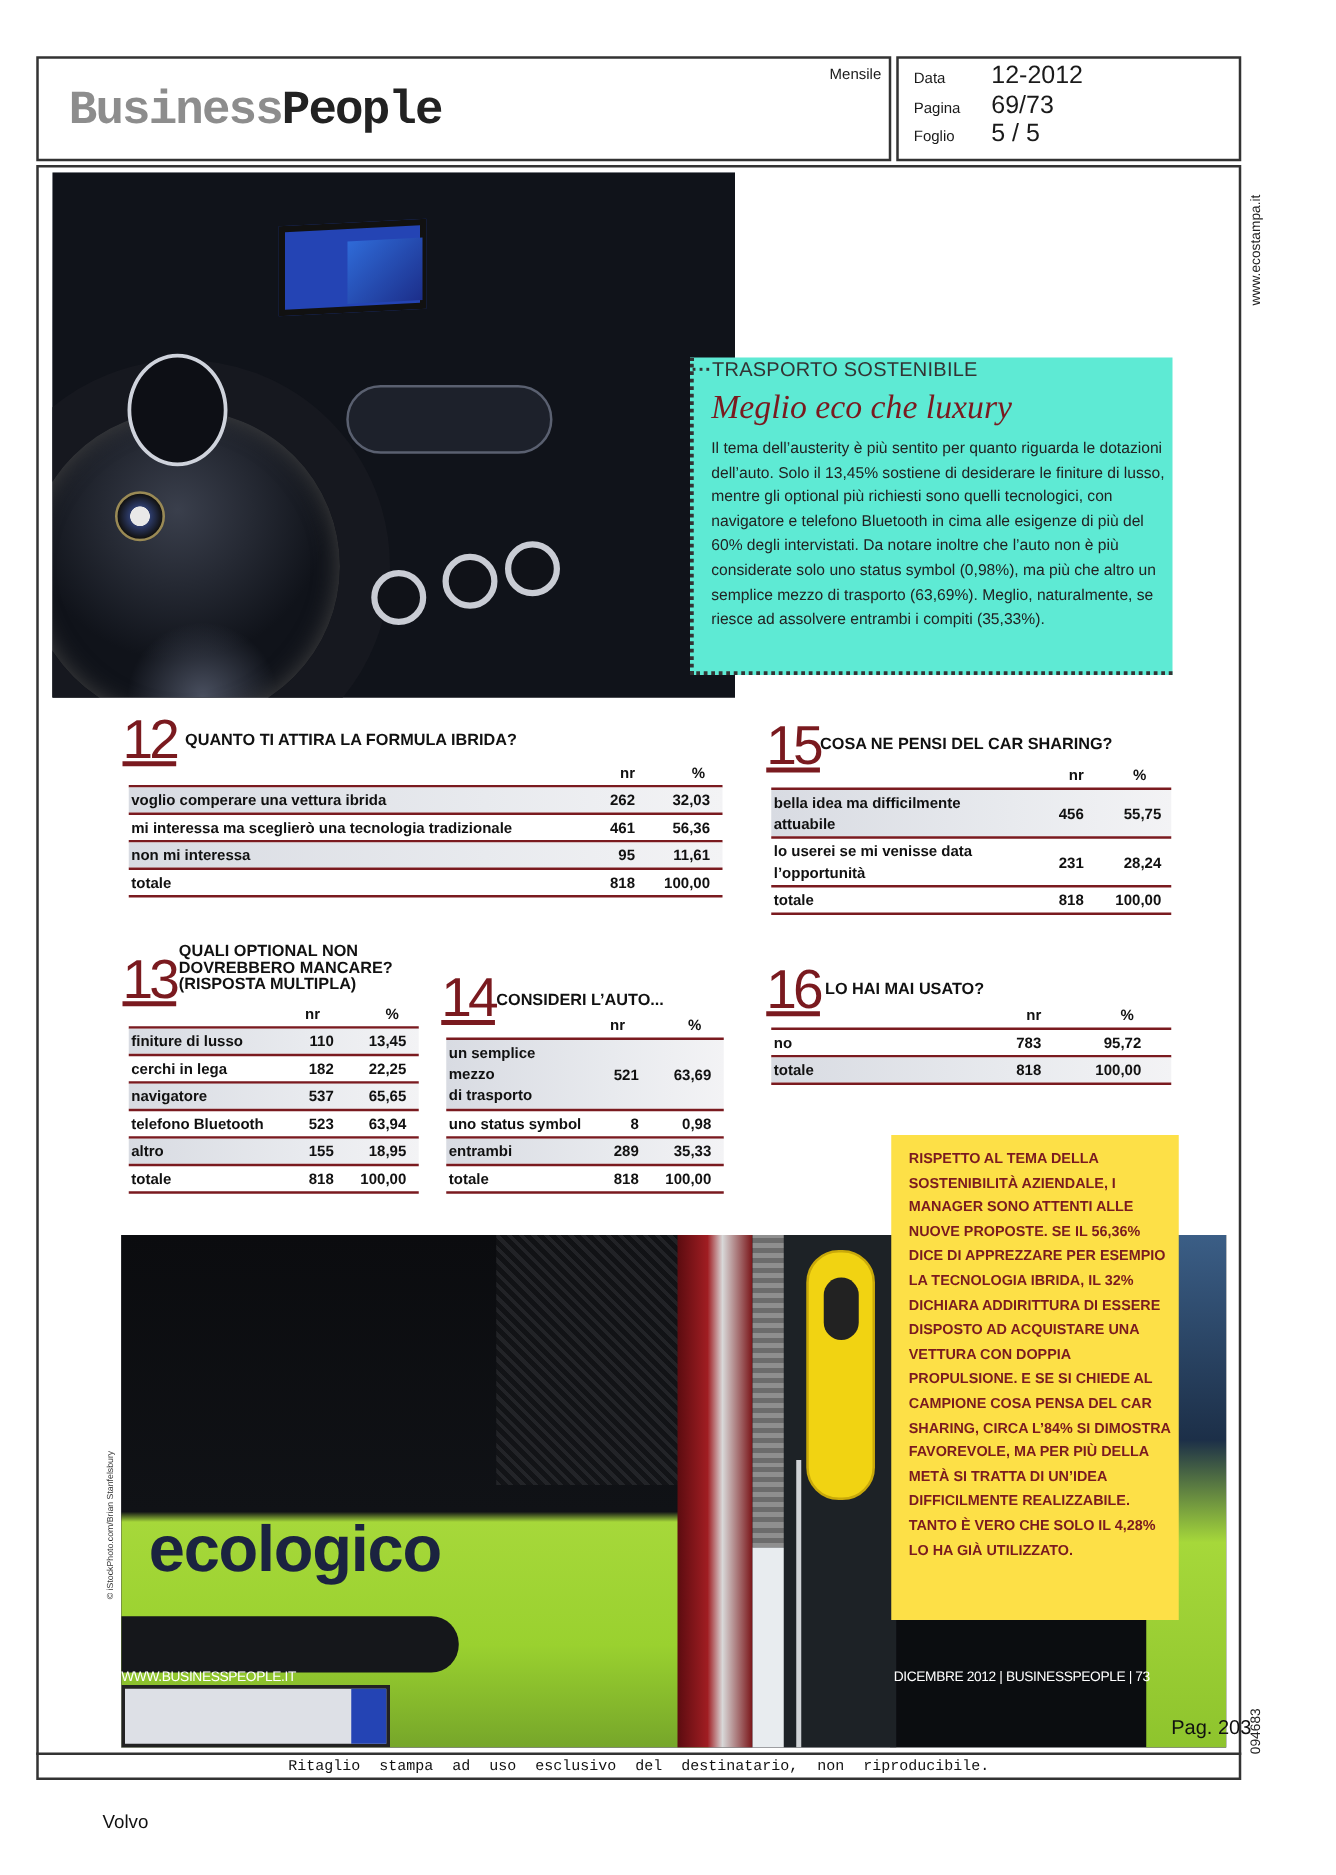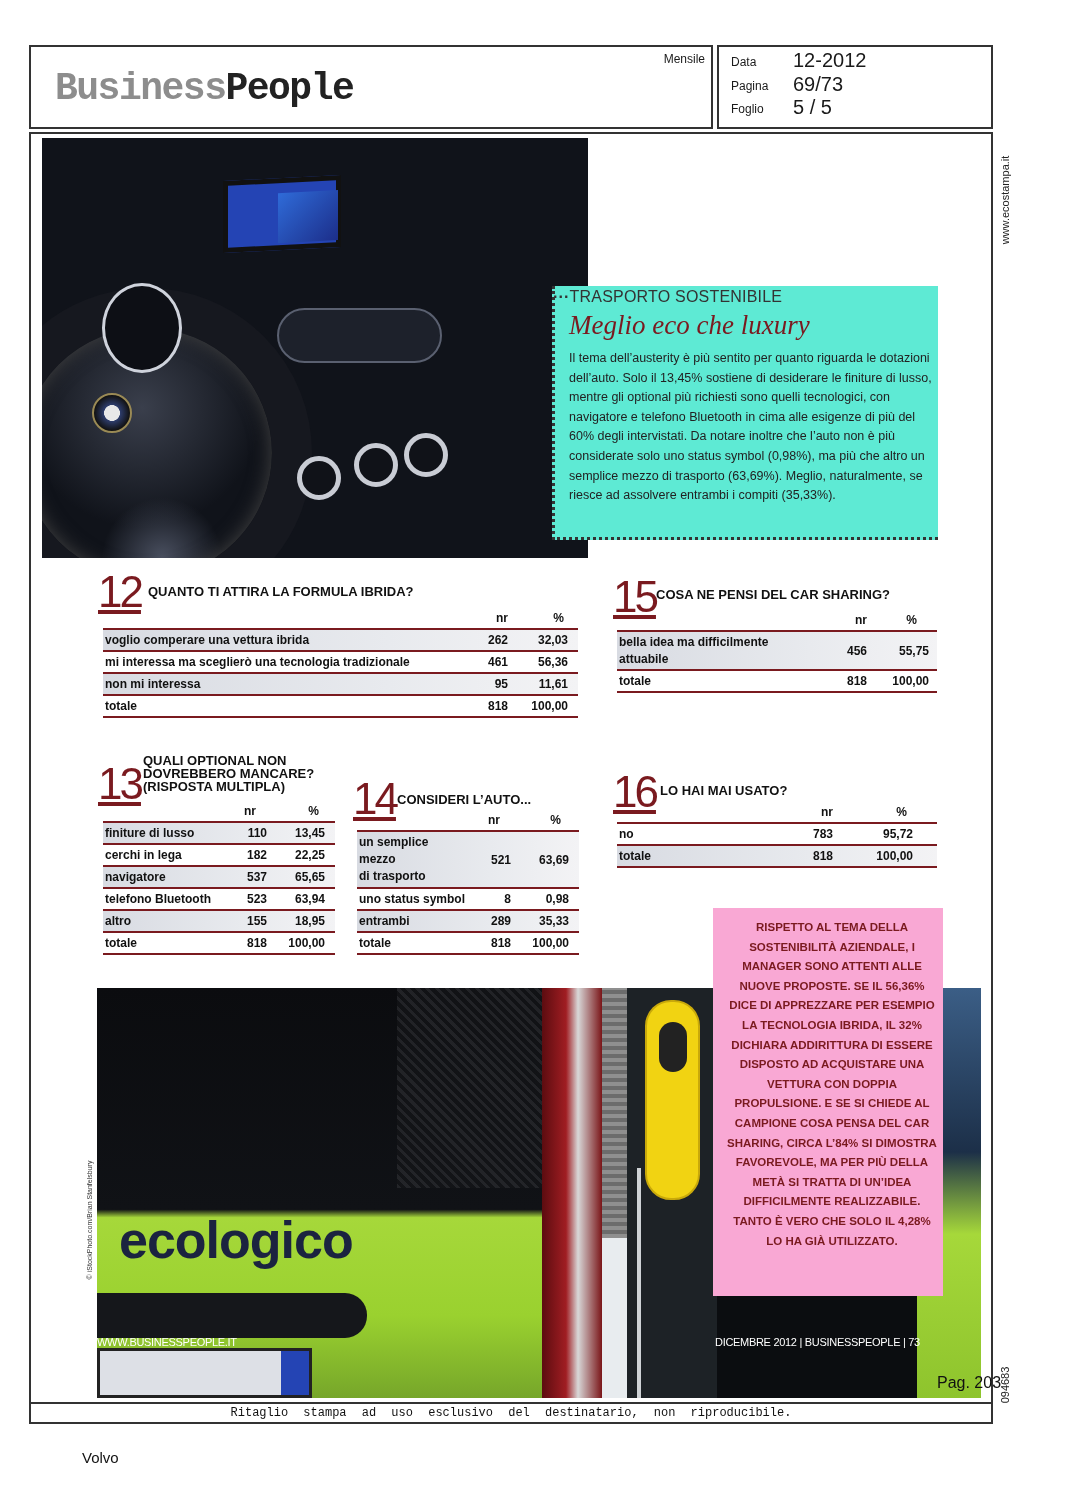--- a/index.html
+++ b/index.html
@@ -67,21 +67,21 @@
   .bg-bldg { position: absolute; left: 505px; top: 0; width: 105px; height: 250px; background: repeating-linear-gradient(0deg, #8f8f8f 0 4px, #6c6c6c 4px 8px); }
   .white-van { position: absolute; left: 505px; top: 250px; width: 110px; height: 160px; background: #e8ecef; }
   .charger { position: absolute; left: 530px; top: 0; width: 90px; height: 410px; background: #1d2226; }
   .charger-yellow { position: absolute; left: 548px; top: 12px; width: 55px; height: 200px; border-radius: 26px; background: #f1d312; border: 2px solid #c9a90a; }
   .charger-yellow::after { content: ""; position: absolute; left: 12px; top: 20px; width: 28px; height: 50px; border-radius: 14px; background: #222; }
   .cable { position: absolute; left: 540px; top: 180px; width: 4px; height: 230px; background: #cfd3d6; }
   .right-car { position: absolute; left: 820px; top: 0; width: 64px; height: 410px; background: linear-gradient(180deg, #3b5e86 0%, #1c2f48 40%, #a6d83a 60%, #8ec42d 100%); }
   .photo-credit { position: absolute; left: 82px; top: 1150px; width: 14px; height: 140px; }
   .photo-credit span { position: absolute; left: 50%; top: 50%; transform: translate(-50%,-50%) rotate(-90deg); white-space: nowrap; font-size: 7px; color: #333; }
 
-  .callout { position: absolute; left: 713px; top: 908px; width: 230px; height: 388px; background: #f9a8d4; text-align: center; }
+  .callout { position: absolute; left: 713px; top: 908px; width: 230px; height: 388px; background: #fde047; }
   .callout p { position: absolute; left: 14px; top: 10px; width: 210px; font-size: 11.5px; line-height: 19.6px; font-weight: bold; color: #7a1a1f; text-transform: uppercase; }
 
   .foot-left { position: absolute; left: 97px; top: 1336px; font-size: 11px; color: #fff; letter-spacing: -0.3px; }
   .foot-right { position: absolute; left: 715px; top: 1336px; font-size: 11px; color: #fff; letter-spacing: -0.3px; }
 
   .disclaimer-line { position: absolute; left: 29px; top: 1402px; width: 964px; height: 2px; background: #333; }
   .disclaimer { position: absolute; left: 29px; top: 1406px; width: 964px; text-align: center; font-family: "Liberation Mono", monospace; font-size: 12px; color: #111; word-spacing: 8px; }
 
   .bottom-left { position: absolute; left: 82px; top: 1449px; font-size: 15px; color: #111; }
   .bottom-right { position: absolute; left: 898px; top: 1374px; font-size: 16px; color: #111; margin-left: 39px; }
@@ -165,20 +165,25 @@
   <div class="row hdr" style="height:23px">
     <span class="lbl"></span>
     <span class="nr" style="width:40px;padding-right:2px">nr</span>
     <span class="pc" style="width:68px;padding-right:20px">%</span>
   </div>
   <div class="row shade" style="height:39px">
     <span class="lbl"><span>bella idea ma difficilmente</span><br><span>attuabile</span></span>
     <span class="nr" style="width:40px;padding-right:2px">456</span>
     <span class="pc" style="width:68px;padding-right:8px">55,75</span>
   </div>
+  <div class="row" style="height:39px">
+    <span class="lbl"><span>lo userei se mi venisse data</span><br><span>l’opportunità</span></span>
+    <span class="nr" style="width:40px;padding-right:2px">231</span>
+    <span class="pc" style="width:68px;padding-right:8px">28,24</span>
+  </div>
   <div class="row" style="height:22px">
     <span class="lbl">totale</span>
     <span class="nr" style="width:40px;padding-right:2px">818</span>
     <span class="pc" style="width:68px;padding-right:8px">100,00</span>
   </div>
 </div>
 
 <div class="qnum" style="left:98px;top:762px">13</div>
 <div class="qtitle" style="left:143px;top:754px">
   <span>QUALI OPTIONAL NON</span><br>

